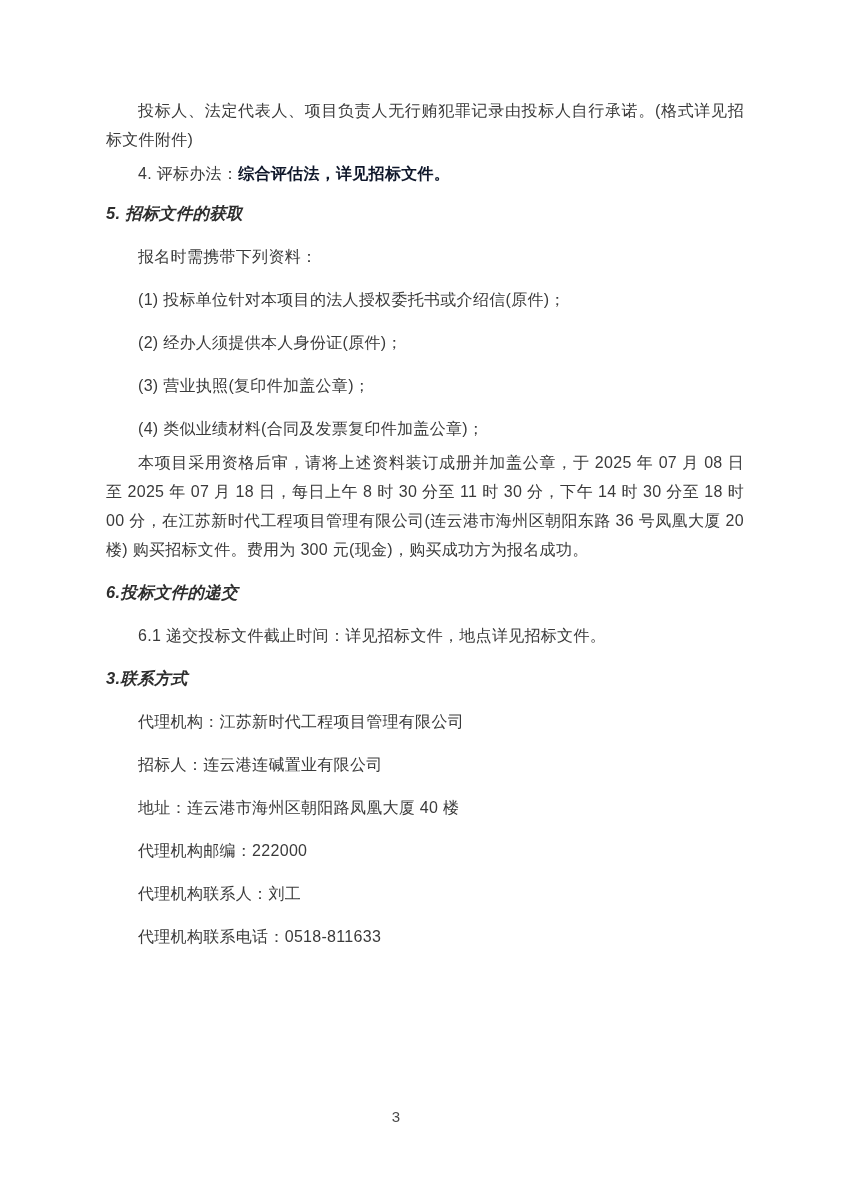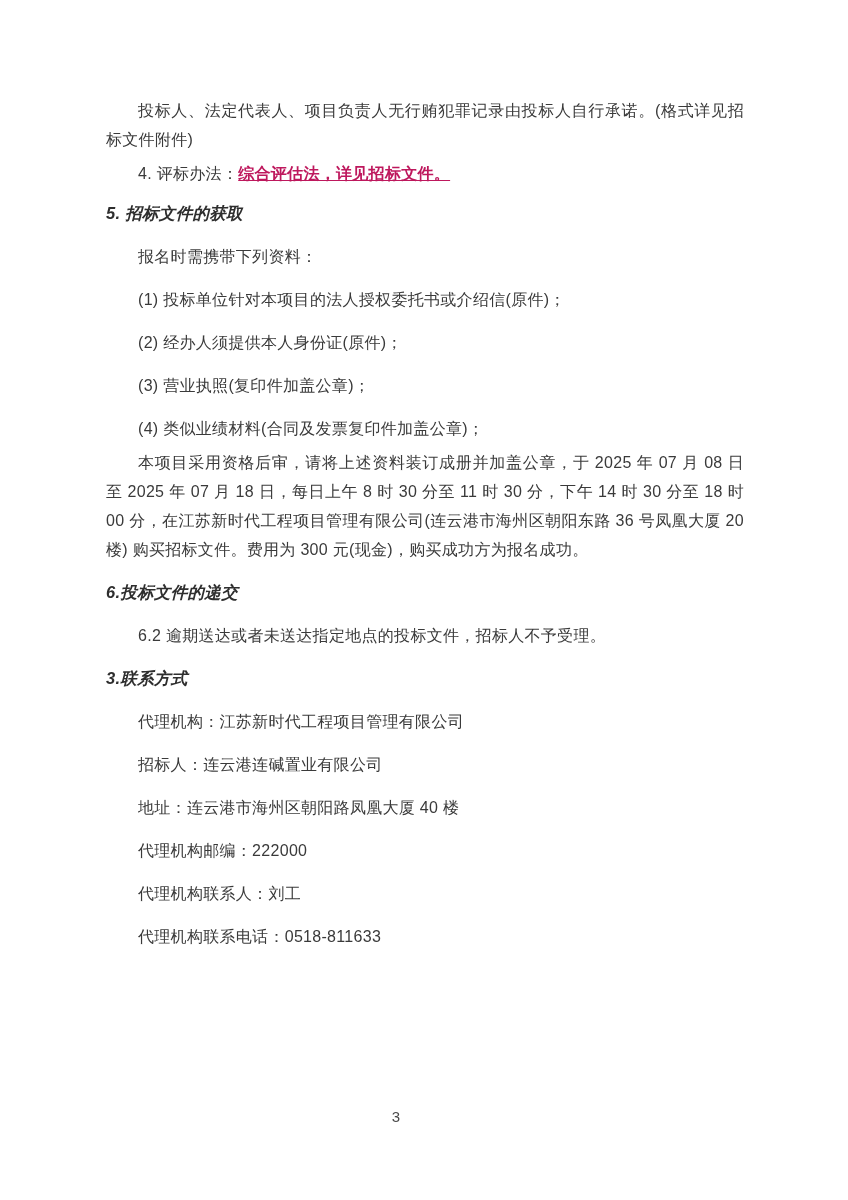--- a/index.html
+++ b/index.html
@@ -41,21 +41,21 @@
   }
   .sec-heading {
     font-weight: bold;
     color: #2e2e2e;
     font-size: 16.5px !important;
     font-style: italic;
   }
   .mt-sm { margin-top: 5px !important; }
   .mt-md { margin-top: 11px !important; }
   .mt-lg { margin-top: 14px !important; }
-  .bold { font-weight: bold; color: #be185d; text-decoration: underline; }
+  .bold { font-weight: bold; color: #0f172a; }
   .uline {
     text-decoration: underline;
     text-underline-offset: 4px;
   }
   .page-number {
     position: absolute;
     left: 0;
     right: 0;
     top: 1108px;
     text-align: center;
@@ -75,21 +75,21 @@
 
     <p class="sec-heading mt-md">5. 招标文件的获取</p>
     <p class="item">报名时需携带下列资料：</p>
     <p class="item">(1) 投标单位针对本项目的法人授权委托书或介绍信(原件)；</p>
     <p class="item">(2) 经办人须提供本人身份证(原件)；</p>
     <p class="item">(3) 营业执照(复印件加盖公章)；</p>
     <p class="item">(4) 类似业绩材料(合同及发票复印件加盖公章)；</p>
     <p class="indent justify mt-sm">本项目采用资格后审，请将上述资料装订成册并加盖公章，于 2025 年 07 月 08 日至 2025 年 07 月 18 日，每日上午 8 时 30 分至 11 时 30 分，下午 14 时 30 分至 18 时 00 分，在江苏新时代工程项目管理有限公司(连云港市海州区朝阳东路 36 号凤凰大厦 20 楼) 购买招标文件。费用为 300 元(现金)，购买成功方为报名成功。</p>
 
     <p class="sec-heading mt-lg">6.投标文件的递交</p>
-    <p class="item">6.2 逾期送达或者未送达指定地点的投标文件，招标人不予受理。</p>
+    <p class="item">6.1 递交投标文件截止时间：详见招标文件，地点详见招标文件。</p>
 
 
     <p class="sec-heading mt-lg">3.联系方式</p>
     <p class="item">代理机构：江苏新时代工程项目管理有限公司</p>
     <p class="item">招标人：连云港连碱置业有限公司</p>
     <p class="item">地址：连云港市海州区朝阳路凤凰大厦 40 楼</p>
     <p class="item">代理机构邮编：222000</p>
     <p class="item">代理机构联系人：刘工</p>
     <p class="item">代理机构联系电话：0518-811633</p>
 

